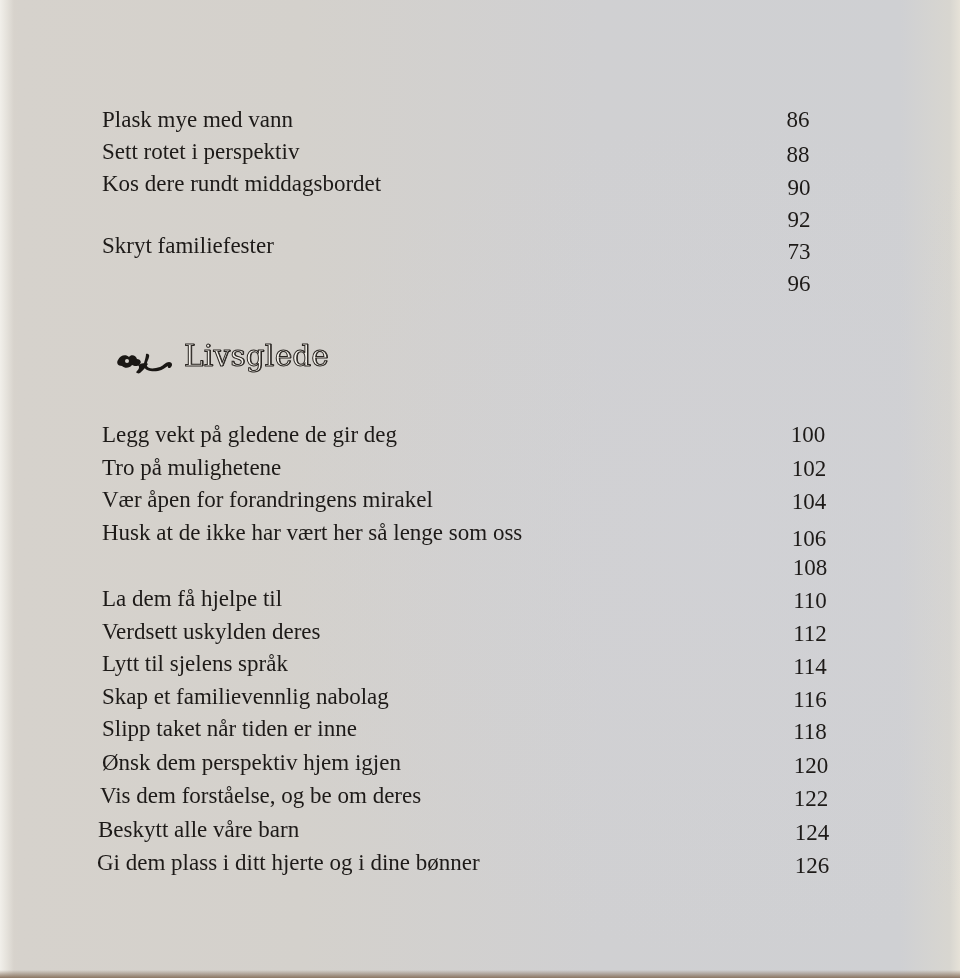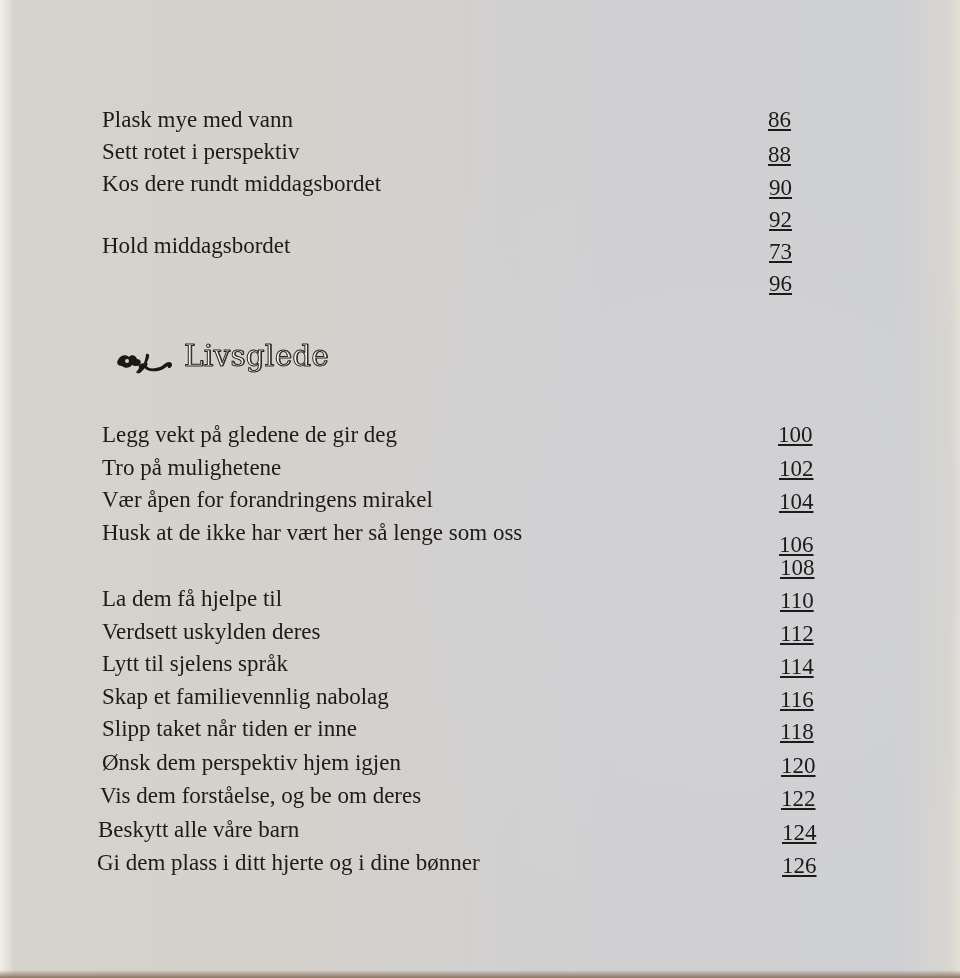--- a/index.html
+++ b/index.html
@@ -64,23 +64,22 @@
       line-height: 33px;
     }
     .toc-title {
       position: absolute;
       left: 102px;
       white-space: nowrap;
     }
     .toc-page {
       position: absolute;
       width: 60px;
-      text-align: left;
+      text-align: center;
       white-space: nowrap;
-      text-decoration: underline;
     }
     .section-heading {
       position: absolute;
       left: 116px;
       top: 336px;
       height: 40px;
       display: flex;
       align-items: flex-end;
     }
     .ornament {
@@ -116,21 +115,21 @@
       <span class="toc-page" style="left:768px;top:3px">88</span>
     </div>
     <div class="toc-row" style="top:167px">
       <span class="toc-title">Kos dere rundt middagsbordet</span>
       <span class="toc-page" style="left:769px;top:4px">90</span>
     </div>
     <div class="toc-row" style="top:198px">
       <span class="toc-page" style="left:769px;top:5px">92</span>
     </div>
     <div class="toc-row" style="top:229px">
-      <span class="toc-title">Hold middagsbordet</span>
+      <span class="toc-title">Skryt familiefester</span>
       <span class="toc-page" style="left:769px;top:6px">73</span>
     </div>
     <div class="toc-row" style="top:263px">
       <span class="toc-page" style="left:769px;top:4px">96</span>
     </div>
   </div>
 
   <div class="section-heading">
     <svg class="ornament" viewBox="0 0 58 26">
       <g fill="#1a1714">
@@ -151,21 +150,21 @@
     <div class="toc-row" style="top:451px">
       <span class="toc-title">Tro på mulighetene</span>
       <span class="toc-page" style="left:779px;top:1px">102</span>
     </div>
     <div class="toc-row" style="top:483px">
       <span class="toc-title">Vær åpen for forandringens mirakel</span>
       <span class="toc-page" style="left:779px;top:2px">104</span>
     </div>
     <div class="toc-row" style="top:516px">
       <span class="toc-title">Husk at de ikke har vært her så lenge som oss</span>
-      <span class="toc-page" style="left:779px;top:12px">106</span>
+      <span class="toc-page" style="left:779px;top:6px">106</span>
     </div>
     <div class="toc-row" style="top:549px">
       <span class="toc-page" style="left:780px;top:2px">108</span>
     </div>
     <div class="toc-row" style="top:582px">
       <span class="toc-title">La dem få hjelpe til</span>
       <span class="toc-page" style="left:780px;top:2px">110</span>
     </div>
     <div class="toc-row" style="top:615px">
       <span class="toc-title">Verdsett uskylden deres</span>

